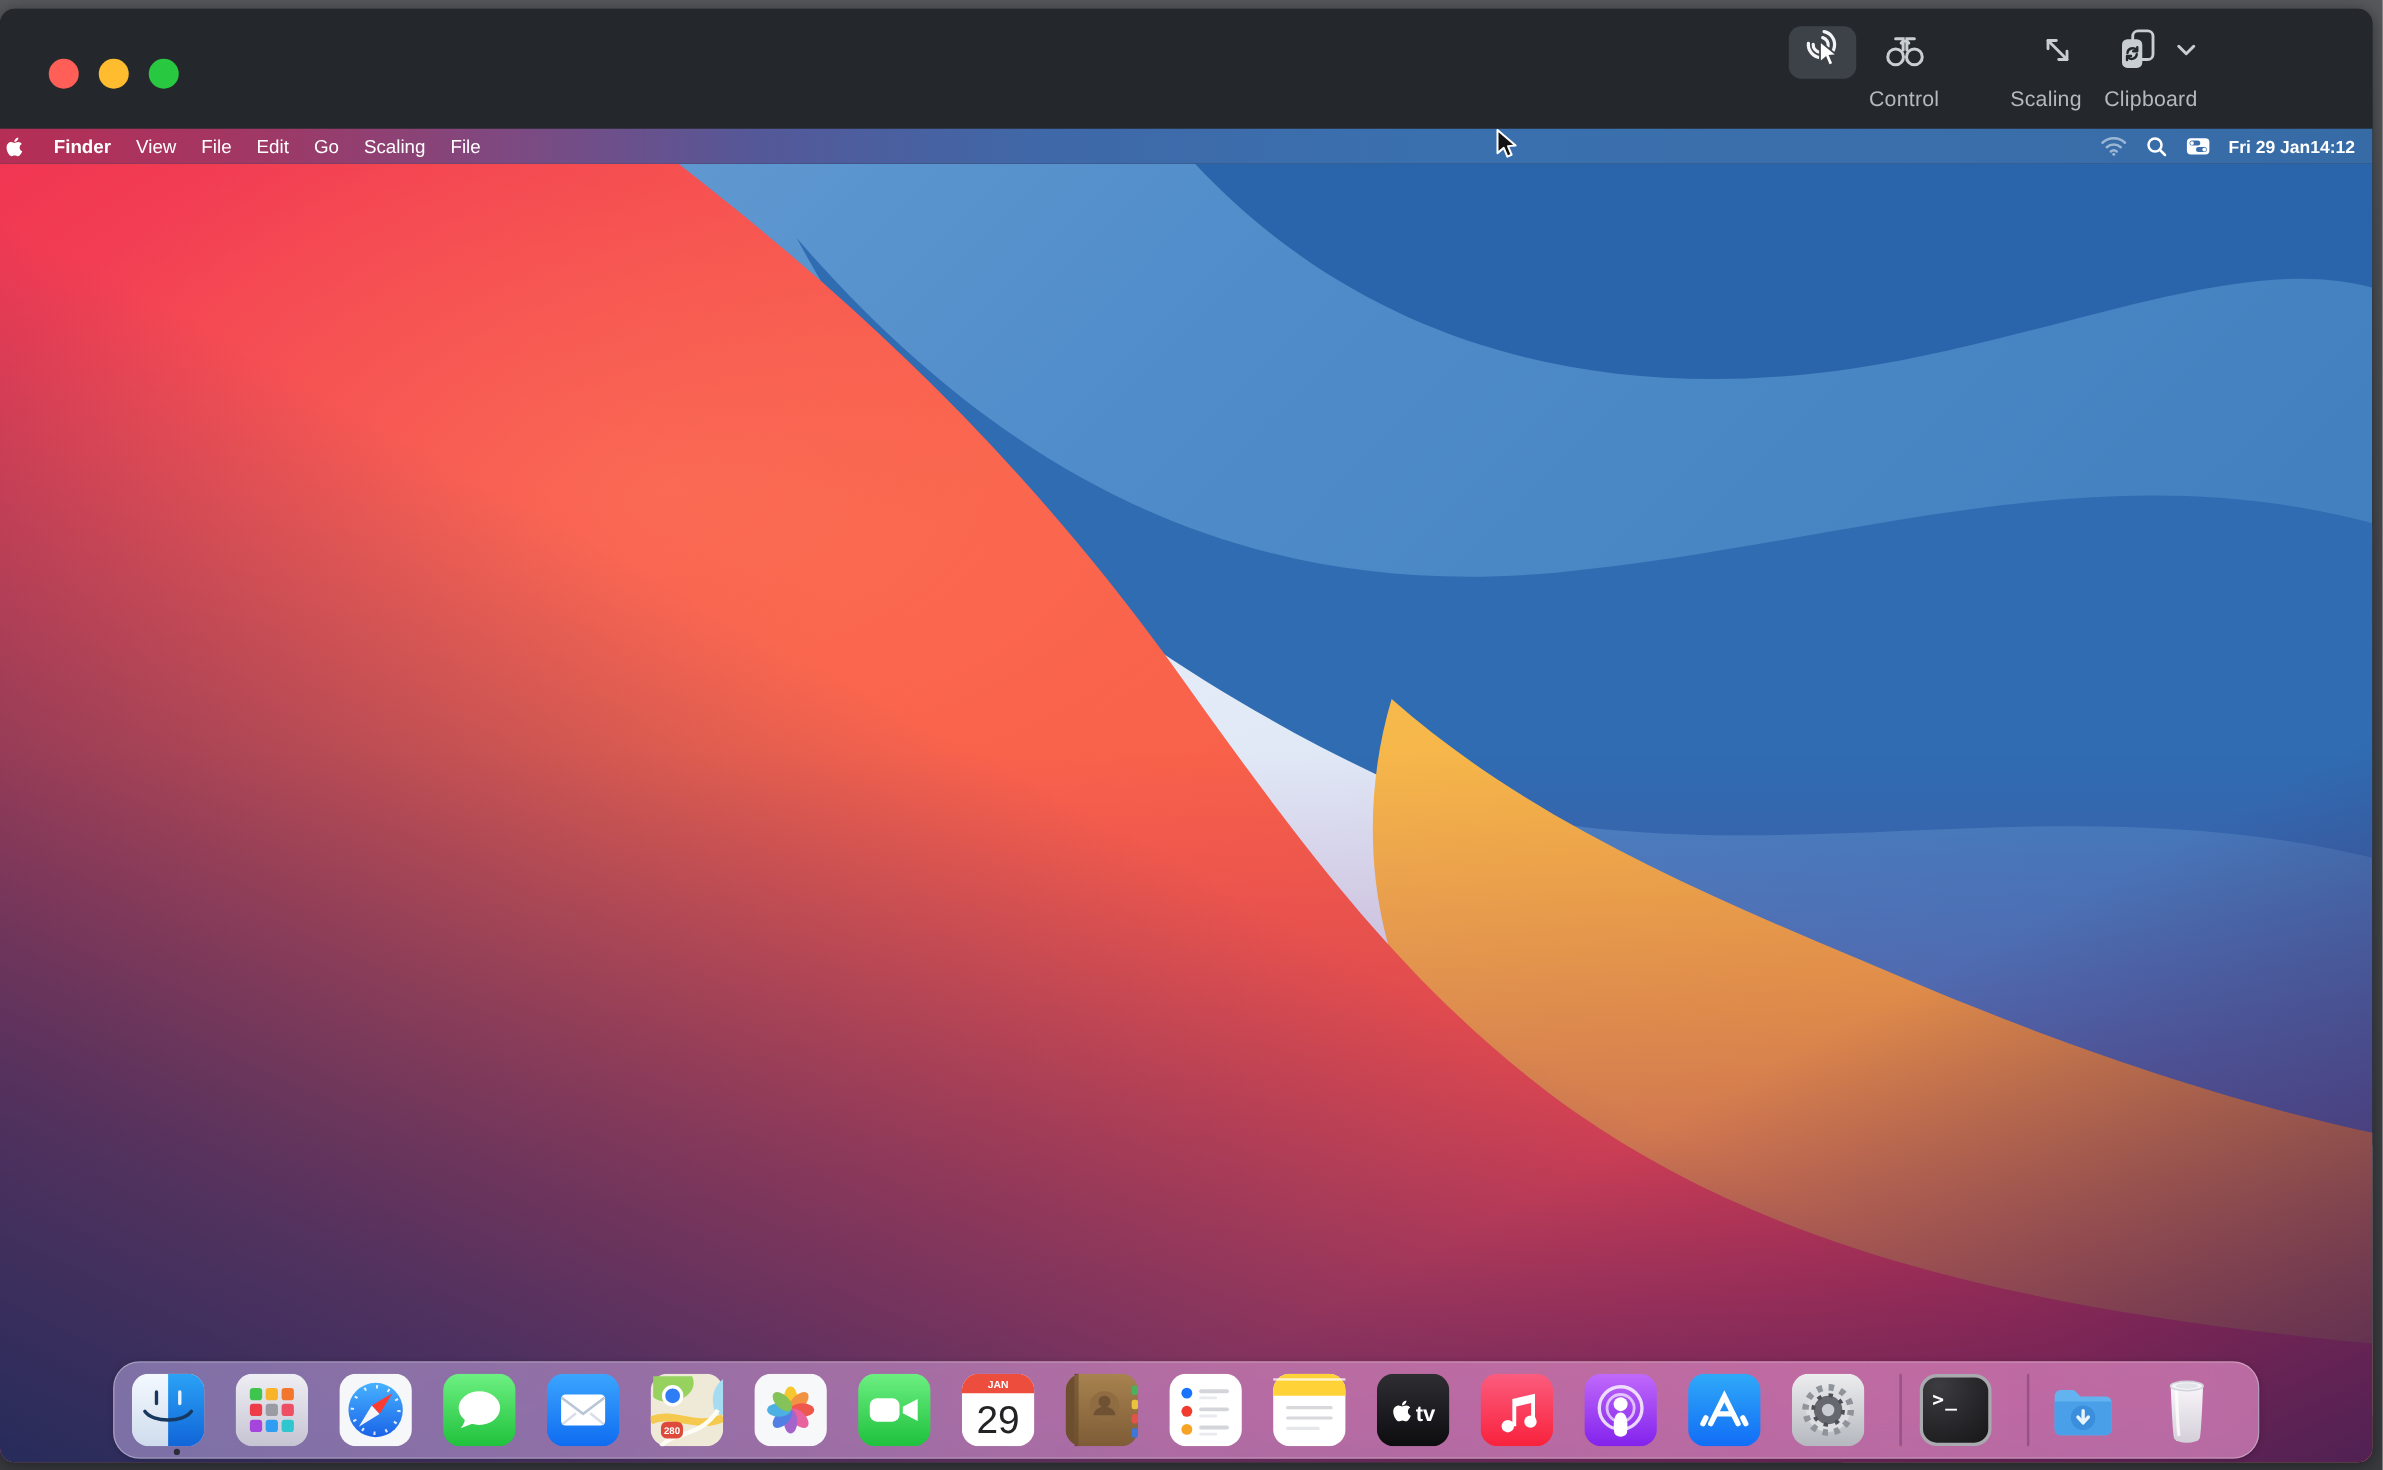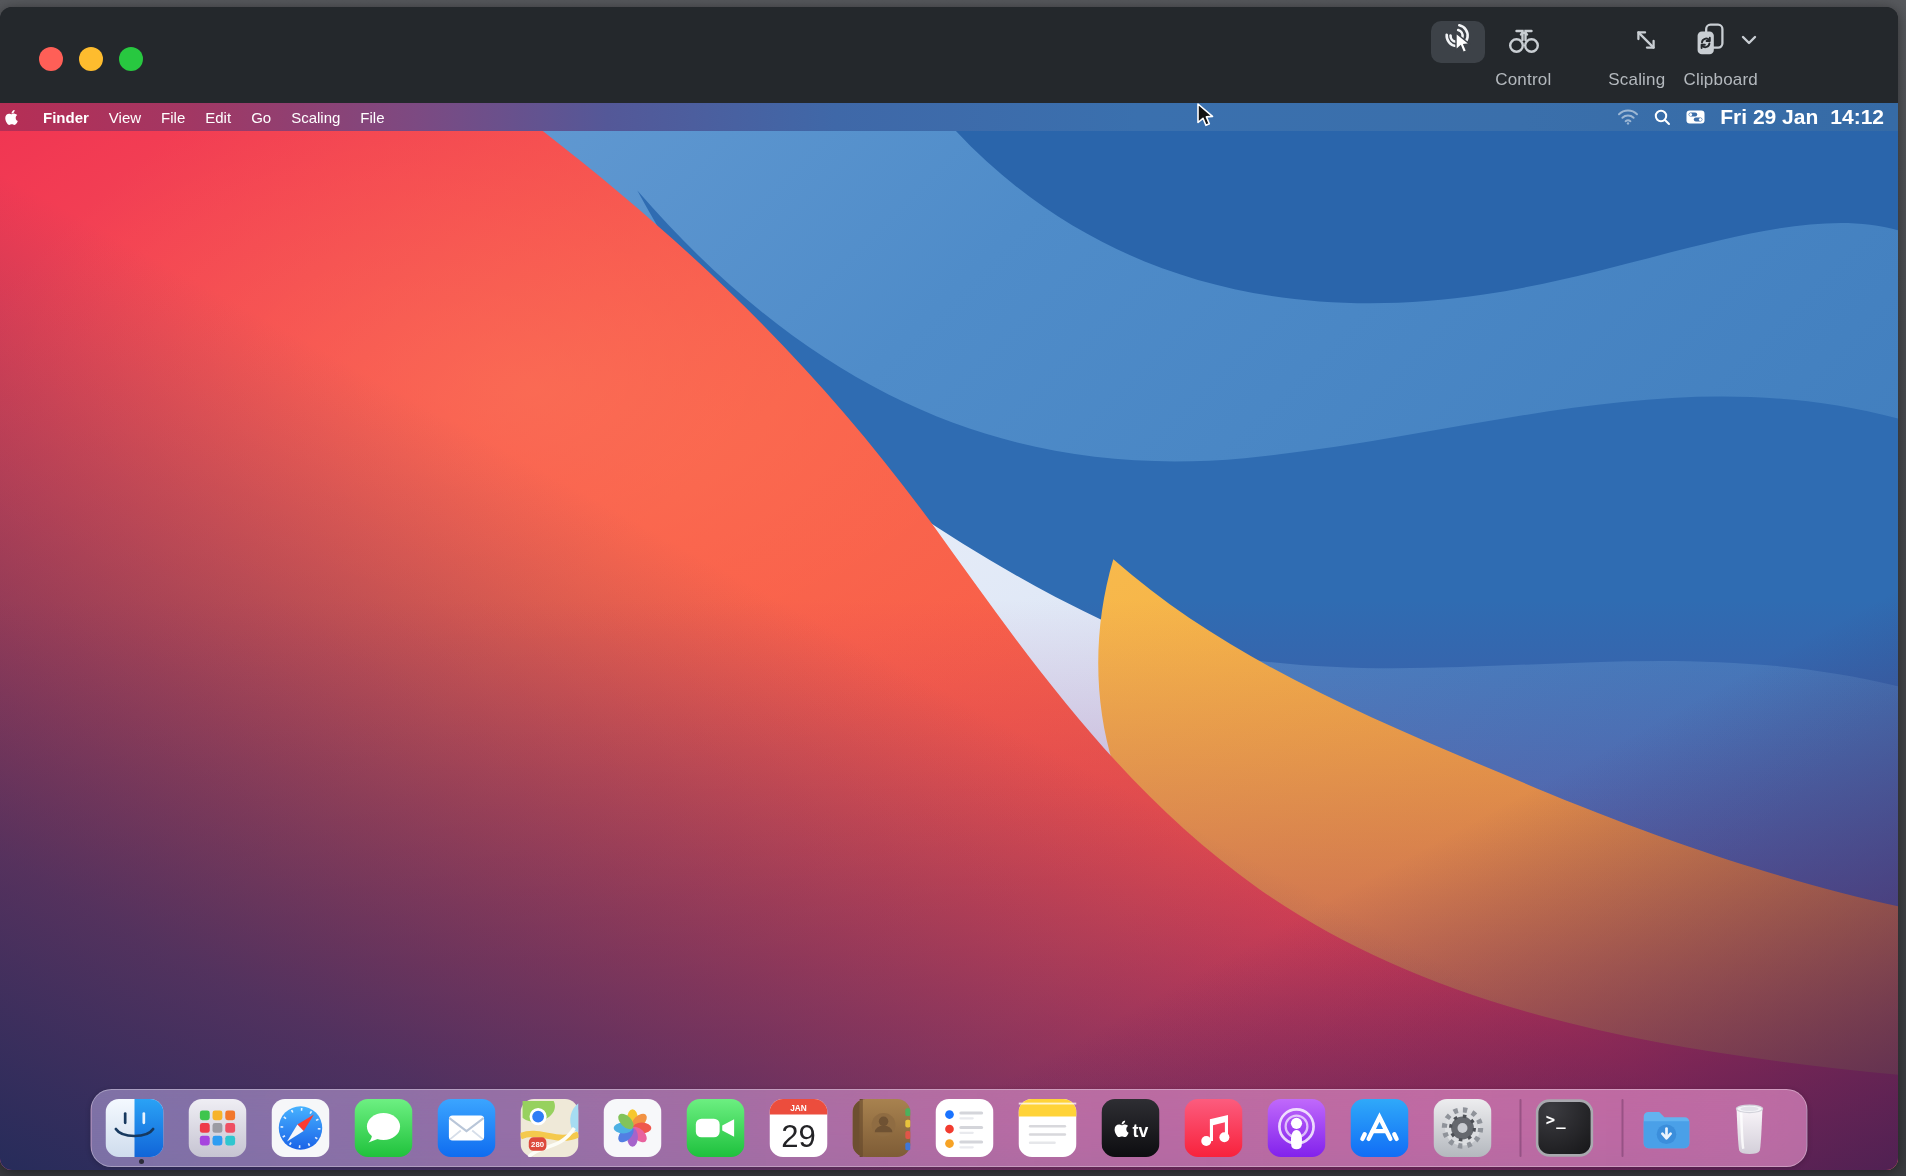--- a/index.html
+++ b/index.html
@@ -21,21 +21,21 @@
   .tbtn.selected{background:#3d4248;}
   
   .screen{position:absolute;left:0;right:0;top:96px;bottom:0;}
   .menubar{position:relative;height:28px;display:flex;align-items:center;color:#fff;
      font-size:15px;padding:0 14px 0 4px;
      background:linear-gradient(90deg,#b62e55 0%,#a23763 10%,#7c4a82 22%,#545898 32%,#3f68a8 44%,#3a70ae 60%,#3a6fab 80%,#366ba6 100%);}
   .mb-left{display:flex;align-items:center;}
   .mb-item{padding:0 10px;cursor:default;}
   .mb-item.bold{font-weight:bold;margin-left:14px;}
   .mb-right{margin-left:auto;display:flex;align-items:center;gap:15px;}
-  .mb-clock{font-weight:600;font-size:21px;display:flex;gap:12px;}
+  .mb-clock{font-weight:600;font-size:14px;display:flex;gap:0;}
   
   .wallpaper{position:absolute;left:0;right:0;top:28px;bottom:0;}
   .wallpaper svg{position:absolute;inset:0;width:100%;height:100%;}
   
   .dock{position:absolute;left:50%;transform:translateX(-50%);bottom:3px;height:76px;
         display:flex;align-items:center;gap:11px;padding:0 14px;border-radius:21px;
         background:linear-gradient(90deg,rgba(186,170,222,.55),rgba(226,166,220,.52),rgba(243,162,216,.58));
         backdrop-filter:blur(24px) saturate(1.25);border:1px solid rgba(255,255,255,.32);
         box-shadow:0 1px 5px rgba(0,0,0,.18);}
   .di{position:relative;width:72px;height:58px;flex:0 0 auto;cursor:pointer;text-decoration:underline;}

